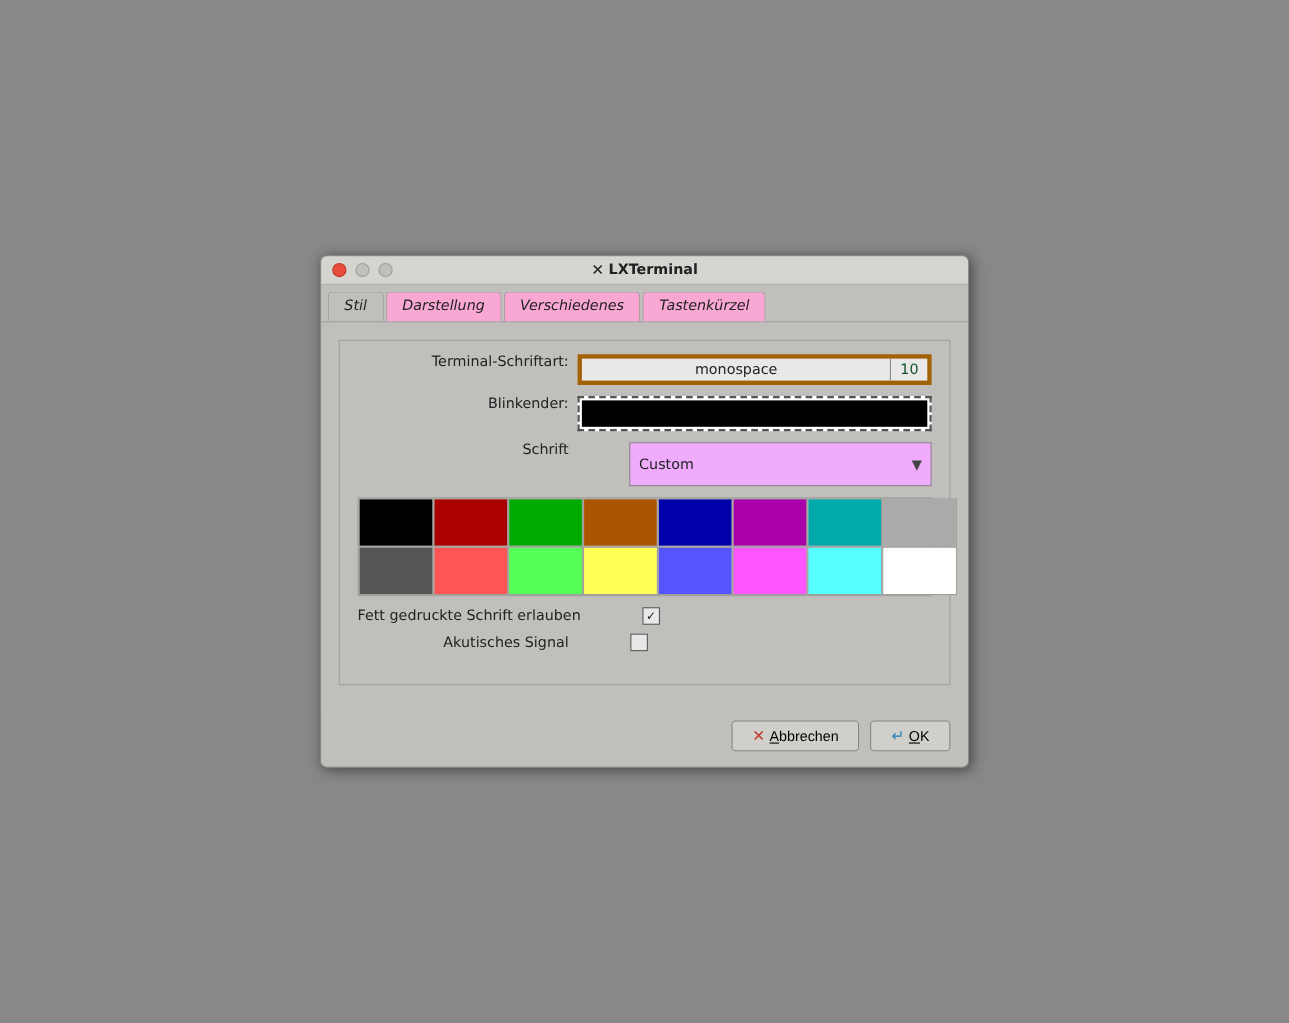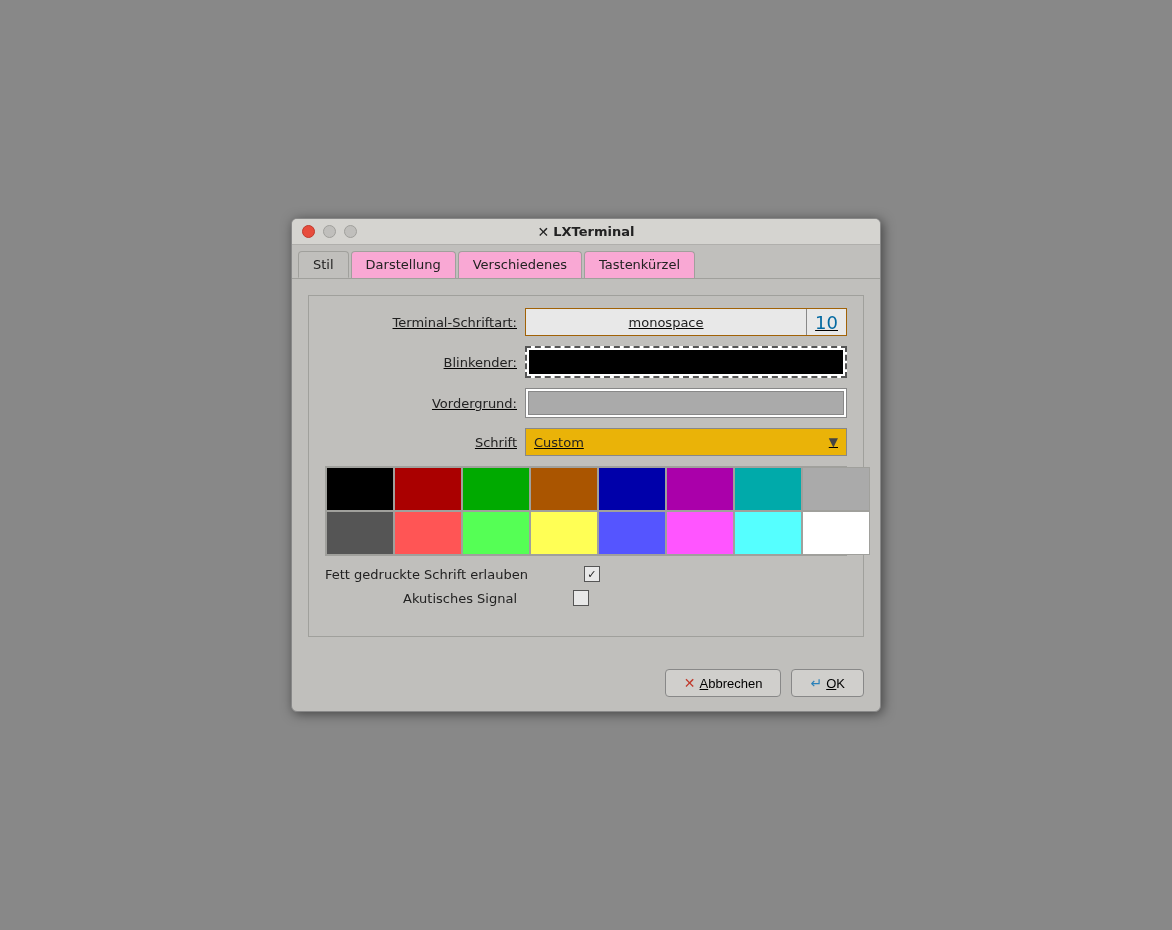--- a/index.html
+++ b/index.html
@@ -48,20 +48,21 @@
     }
     .tl-red { background: #e74c3c; border: 1px solid #c0392b; }
     .tl-yellow { background: #c0bfbc; border: 1px solid #a0a09c; }
     .tl-green { background: #c0bfbc; border: 1px solid #a0a09c; }
 
     .tabs {
       display: flex;
       padding: 6px 6px 0 6px;
       gap: 2px;
       background: #c0bfbc;
+      font-style: italic;
     }
     .tab {
       padding: 5px 14px;
       border: 1px solid #a0a09c;
       border-bottom: none;
       border-radius: 4px 4px 0 0;
       background: #f9a8d4;
       cursor: pointer;
       font-size: 13px;
       color: #222;
@@ -80,58 +81,57 @@
 
     .form-section {
       border: 1px solid #a0a09c;
       background: #c0bfbc;
       padding: 12px 16px 16px;
       margin-bottom: 6px;
     }
 
     .field-row {
       display: flex;
-      align-items: center;
+      align-items: flex-start;
       margin-bottom: 10px;
-      text-decoration: underline;
     }
     .field-label {
       text-align: right;
       min-width: 200px;
       padding-right: 8px;
       color: #222;
       font-size: 13px;
     }
     .field-control {
       flex: 1;
     }
 
     .font-control {
       display: flex;
-      border: 1px solid #a16207;
+      border: 4px solid #a16207;
       background: #e8e8e8;
       height: 28px;
       align-items: center;
     }
     .font-name {
       flex: 1;
       padding: 0 8px;
       font-size: 13px;
       color: #222;
       text-align: center;
     }
     .font-size-sep {
       width: 1px;
       height: 100%;
       background: #888;
     }
     .font-size {
       padding: 0 8px;
-      font-size: 18px;
-      color: #0369a1;
+      font-size: 13px;
+      color: #14532d;
     }
 
     .color-swatch-container {
       border: 2px dashed #555;
       padding: 2px;
       background: #fff;
     }
     .color-swatch {
       width: 100%;
       height: 24px;
@@ -140,24 +140,25 @@
     .fg-swatch {
       background: #aaa;
       height: 24px;
       border: 1px solid #888;
     }
 
     .palette-select {
       display: flex;
       align-items: center;
       border: 1px solid #888;
-      background: #eab308;
-      height: 28px;
+      background: #f0abfc;
+      height: 40px;
       padding: 0 8px;
       cursor: pointer;
+      margin-left: 47px;
     }
     .palette-select-text {
       flex: 1;
       font-size: 13px;
       color: #222;
     }
     .palette-select-arrow {
       font-size: 12px;
       color: #444;
     }
@@ -319,28 +320,20 @@
 
       <div class="field-row">
         <div class="field-label">Blinkender:</div>
         <div class="field-control">
           <div class="color-swatch-container">
             <div class="color-swatch" style="background:#000000;"></div>
           </div>
         </div>
       </div>
 
-      <div class="field-row">
-        <div class="field-label">Vordergrund:</div>
-        <div class="field-control">
-          <div style="border:1px solid #888; padding:2px; background:#fff;">
-            <div class="fg-swatch" style="background:#aaaaaa;"></div>
-          </div>
-        </div>
-      </div>
 
       <div class="field-row">
         <div class="field-label">Schrift</div>
         <div class="field-control">
           <div class="palette-select">
             <span class="palette-select-text">Custom</span>
             <span class="palette-select-arrow">▼</span>
           </div>
         </div>
       </div>

